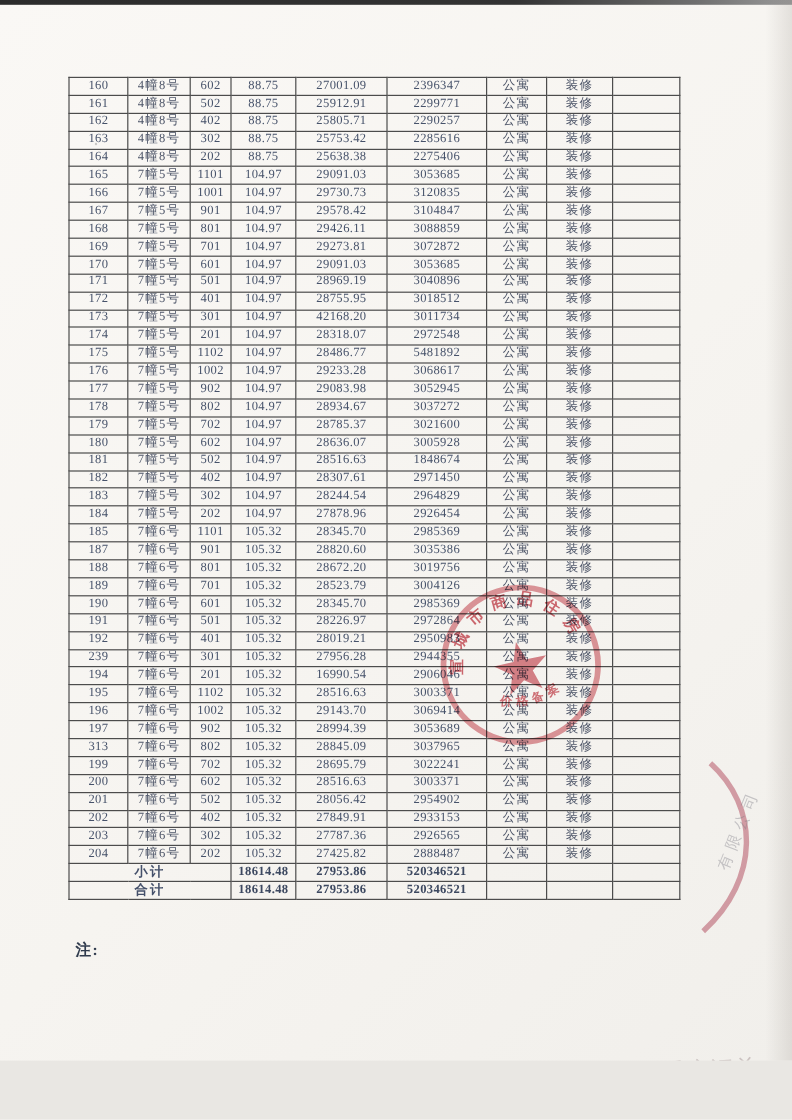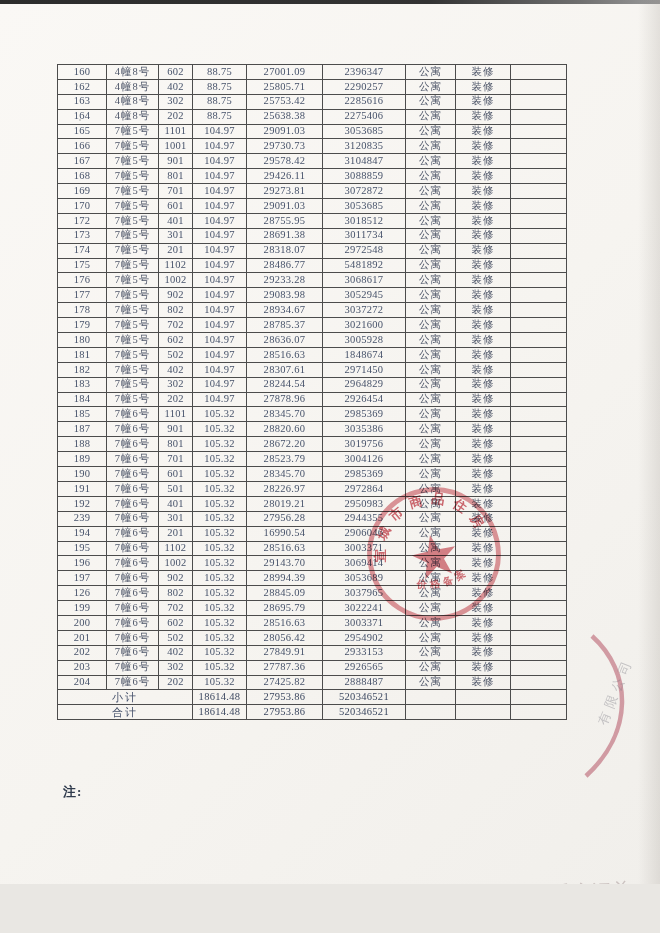--- a/index.html
+++ b/index.html
@@ -27,21 +27,21 @@
   .price-table td{
     border:1px solid #4c4c4c;
     height:13.9px;padding:0;
     font-size:10.5px;line-height:1;
     color:#46526a;text-align:center;
     white-space:nowrap;overflow:hidden;
     letter-spacing:0.3px;
   }
   .price-table tr{height:14.9px;}
   .price-table td.cjk{color:#4d5568;letter-spacing:1px;}
-  .price-table tr.totals td{font-weight:400;color:#3c4860;}
+  .price-table tr.totals td{font-weight:700;color:#3c4860;}
   .price-table tr.totals td.t-label{letter-spacing:2px;color:#44506a;font-size:11px;}
   .note{
     position:absolute;left:63px;top:783px;
     font-size:13px;font-weight:bold;color:#303b4d;letter-spacing:1px;
   }
   .seal{
     position:absolute;left:356px;top:476px;width:156px;height:156px;
     transform:rotate(-12deg);
     mix-blend-mode:multiply;opacity:0.9;
   }
@@ -97,20 +97,31 @@
           <td class="cjk">4幢8号</td>
           <td>602</td>
           <td>88.75</td>
           <td>27001.09</td>
           <td>2396347</td>
           <td class="cjk">公寓</td>
           <td class="cjk">装修</td>
           <td></td>
         </tr>
         <tr>
+          <td>161</td>
+          <td class="cjk">4幢8号</td>
+          <td>502</td>
+          <td>88.75</td>
+          <td>25912.91</td>
+          <td>2299771</td>
+          <td class="cjk">公寓</td>
+          <td class="cjk">装修</td>
+          <td></td>
+        </tr>
+        <tr>
           <td>162</td>
           <td class="cjk">4幢8号</td>
           <td>402</td>
           <td>88.75</td>
           <td>25805.71</td>
           <td>2290257</td>
           <td class="cjk">公寓</td>
           <td class="cjk">装修</td>
           <td></td>
         </tr>
@@ -196,36 +207,47 @@
           <td class="cjk">7幢5号</td>
           <td>601</td>
           <td>104.97</td>
           <td>29091.03</td>
           <td>3053685</td>
           <td class="cjk">公寓</td>
           <td class="cjk">装修</td>
           <td></td>
         </tr>
         <tr>
+          <td>171</td>
+          <td class="cjk">7幢5号</td>
+          <td>501</td>
+          <td>104.97</td>
+          <td>28969.19</td>
+          <td>3040896</td>
+          <td class="cjk">公寓</td>
+          <td class="cjk">装修</td>
+          <td></td>
+        </tr>
+        <tr>
           <td>172</td>
           <td class="cjk">7幢5号</td>
           <td>401</td>
           <td>104.97</td>
           <td>28755.95</td>
           <td>3018512</td>
           <td class="cjk">公寓</td>
           <td class="cjk">装修</td>
           <td></td>
         </tr>
         <tr>
           <td>173</td>
           <td class="cjk">7幢5号</td>
           <td>301</td>
           <td>104.97</td>
-          <td>28691.38</td>
+          <td>42168.20</td>
           <td>3011734</td>
           <td class="cjk">公寓</td>
           <td class="cjk">装修</td>
           <td></td>
         </tr>
         <tr>
           <td>174</td>
           <td class="cjk">7幢5号</td>
           <td>201</td>
           <td>104.97</td>
@@ -471,21 +493,21 @@
           <td class="cjk">7幢6号</td>
           <td>902</td>
           <td>105.32</td>
           <td>28994.39</td>
           <td>3053689</td>
           <td class="cjk">公寓</td>
           <td class="cjk">装修</td>
           <td></td>
         </tr>
         <tr>
-          <td>126</td>
+          <td>313</td>
           <td class="cjk">7幢6号</td>
           <td>802</td>
           <td>105.32</td>
           <td>28845.09</td>
           <td>3037965</td>
           <td class="cjk">公寓</td>
           <td class="cjk">装修</td>
           <td></td>
         </tr>
         <tr>

